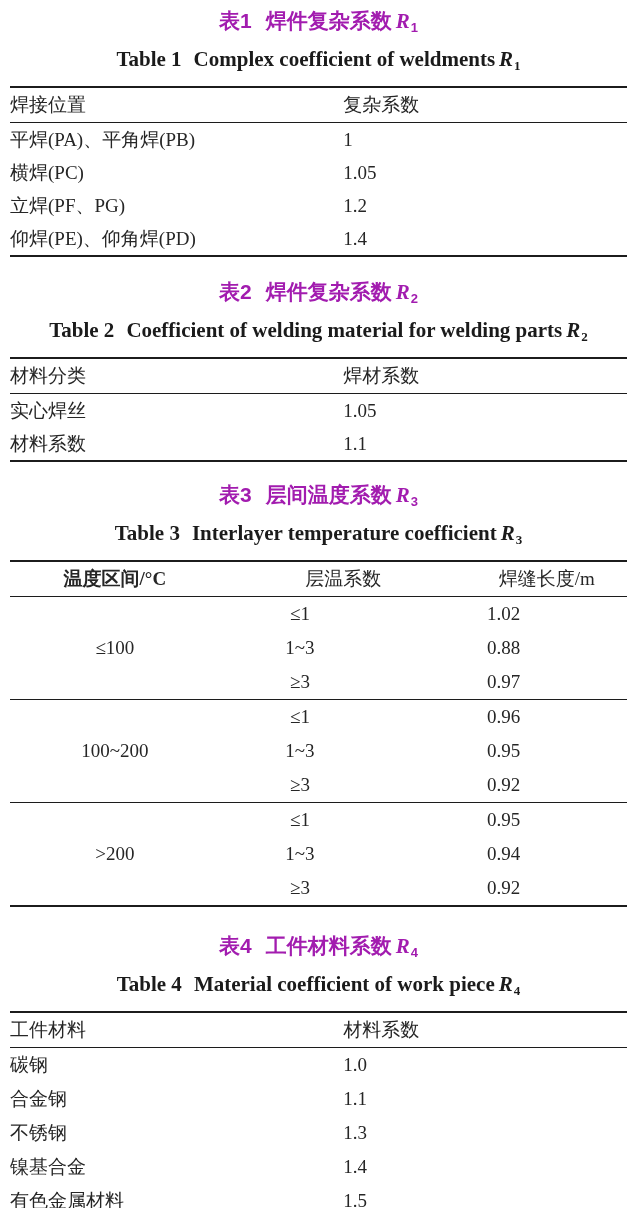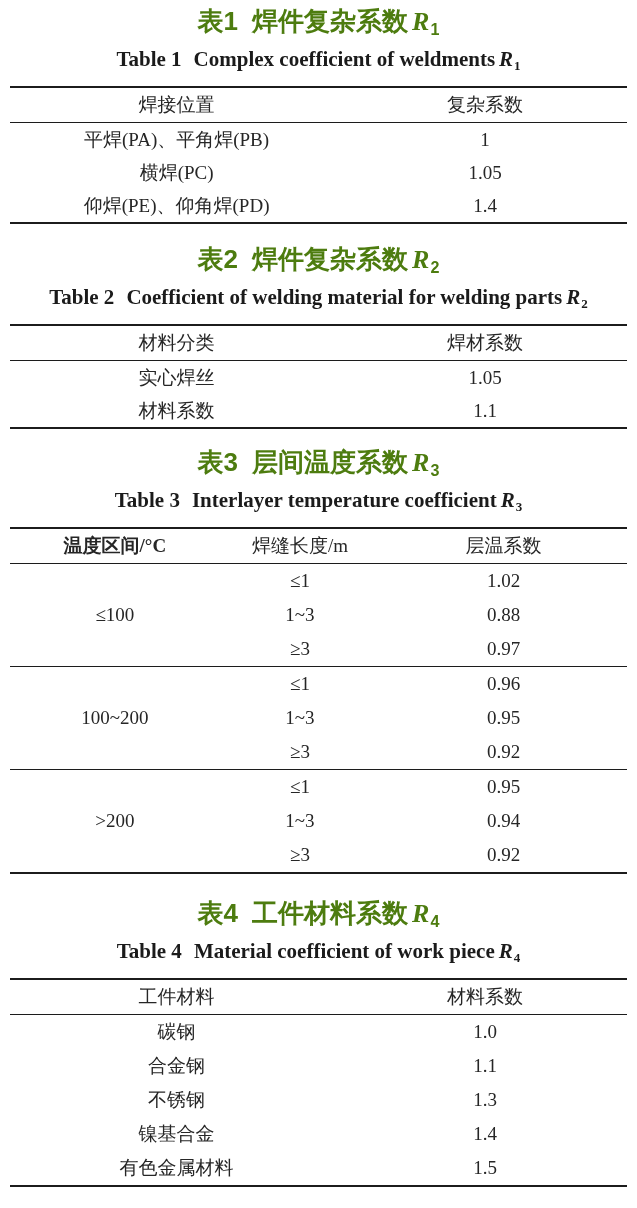--- a/index.html
+++ b/index.html
@@ -12,23 +12,23 @@
     overflow: hidden;
   }
   .page { padding: 6px 10px 0 10px; }
 
   
   .title-zh {
     margin: 0;
     text-align: center;
     font-family: "Liberation Sans", "DejaVu Sans", sans-serif;
     font-weight: 700;
-    font-size: 26px;
+    font-size: 21px;
     line-height: 30px;
-    color: #4d7c0f;
+    color: #a21caf;
   }
   .title-en {
     margin: 8px 0 0 0;
     text-align: center;
     font-family: "Liberation Serif", "DejaVu Serif", serif;
     font-weight: 700;
     font-size: 21px;
     line-height: 24px;
     color: #1b1b1b;
   }
@@ -60,21 +60,21 @@
   .hrow {
     display: flex;
     align-items: center;
     height: 34px;
     border-bottom: 1.2px solid #1c1c1c;
   }
   .drow { display: flex; align-items: center; }
   .t1 .drow { height: 33px; }
   .t2 .drow, .t4 .drow { height: 33px; }
   .t4 .drow { height: 34px; }
-  .cell { text-align: center; }
+  .cell { }
   .two .c1 { width: 54%; }
   .two .c2 { width: 46%; }
 
   
   .t3 .h1 { width: 34%; text-align: center; font-weight: bold; }
   .t3 .h2 { width: 26%; text-align: center; }
   .t3 .h3 { width: 40%; text-align: center; }
   .group { display: flex; border-bottom: 1.2px solid #1c1c1c; }
   .group:last-child { border-bottom: none; }
   .gc1 {
@@ -111,20 +111,24 @@
       </div>
       <div class="drow">
         <div class="cell c1">平焊(PA)、平角焊(PB)</div>
         <div class="cell c2">1</div>
       </div>
       <div class="drow">
         <div class="cell c1">横焊(PC)</div>
         <div class="cell c2">1.05</div>
       </div>
       <div class="drow">
+        <div class="cell c1">立焊(PF、PG)</div>
+        <div class="cell c2">1.2</div>
+      </div>
+      <div class="drow">
         <div class="cell c1">仰焊(PE)、仰角焊(PD)</div>
         <div class="cell c2">1.4</div>
       </div>
     </div>
   </section>
 
   <section class="sec2">
     <h2 class="title-zh">
       <span class="title-num">表2</span><span>焊件复杂系数</span><span class="rsym"><span class="r">R</span><span class="sb">2</span></span>
     </h2>
@@ -150,22 +154,22 @@
   <section class="sec3">
     <h2 class="title-zh">
       <span class="title-num">表3</span><span>层间温度系数</span><span class="rsym"><span class="r">R</span><span class="sb">3</span></span>
     </h2>
     <h3 class="title-en">
       <span class="title-num">Table 3</span><span>Interlayer temperature coefficient</span><span class="rsym"><span class="r">R</span><span class="sb">3</span></span>
     </h3>
     <div class="tbl t3">
       <div class="hrow">
         <div class="cell h1">温度区间/°C</div>
+        <div class="cell h3">层温系数</div>
         <div class="cell h2">焊缝长度/m</div>
-        <div class="cell h3">层温系数</div>
       </div>
 
       <div class="group">
         <div class="gc1">≤100</div>
         <div class="grows">
           <div class="grow">
             <div class="gc2">≤1</div>
             <div class="gc3">1.02</div>
           </div>
           <div class="grow">

